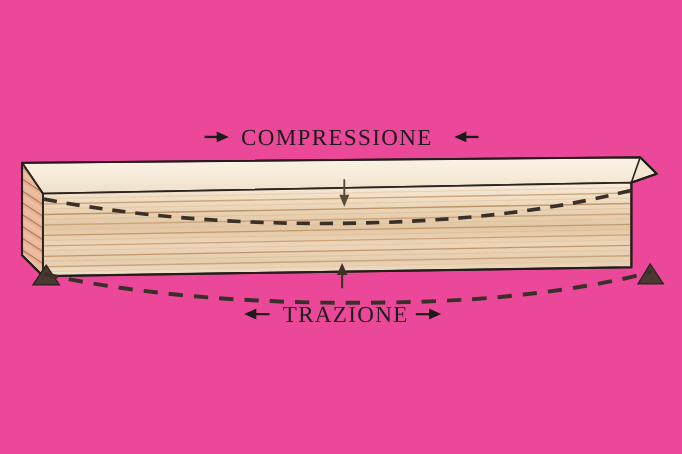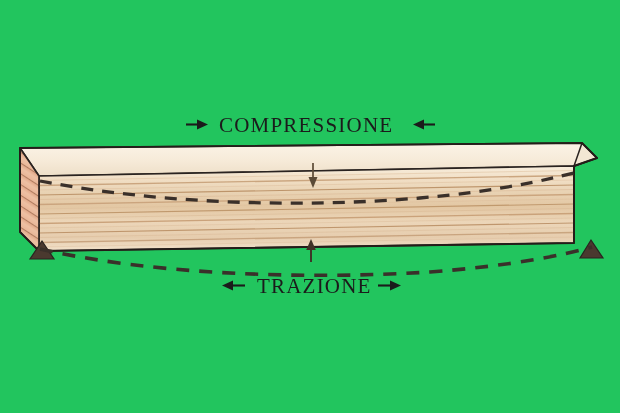--- a/index.html
+++ b/index.html
@@ -11,21 +11,21 @@
     width: 620px;
     height: 413px;
     font-family: "Liberation Serif", "DejaVu Serif", serif;
     overflow: hidden;
     position: relative;
   }
   #stage {
     position: relative;
     width: 620px;
     height: 413px;
-    background: #22c55e;
+    background: #ec4899;
   }
   #beam-svg {
     position: absolute;
     left: 0;
     top: 0;
     width: 620px;
     height: 413px;
     display: block;
   }
   .label-text {

